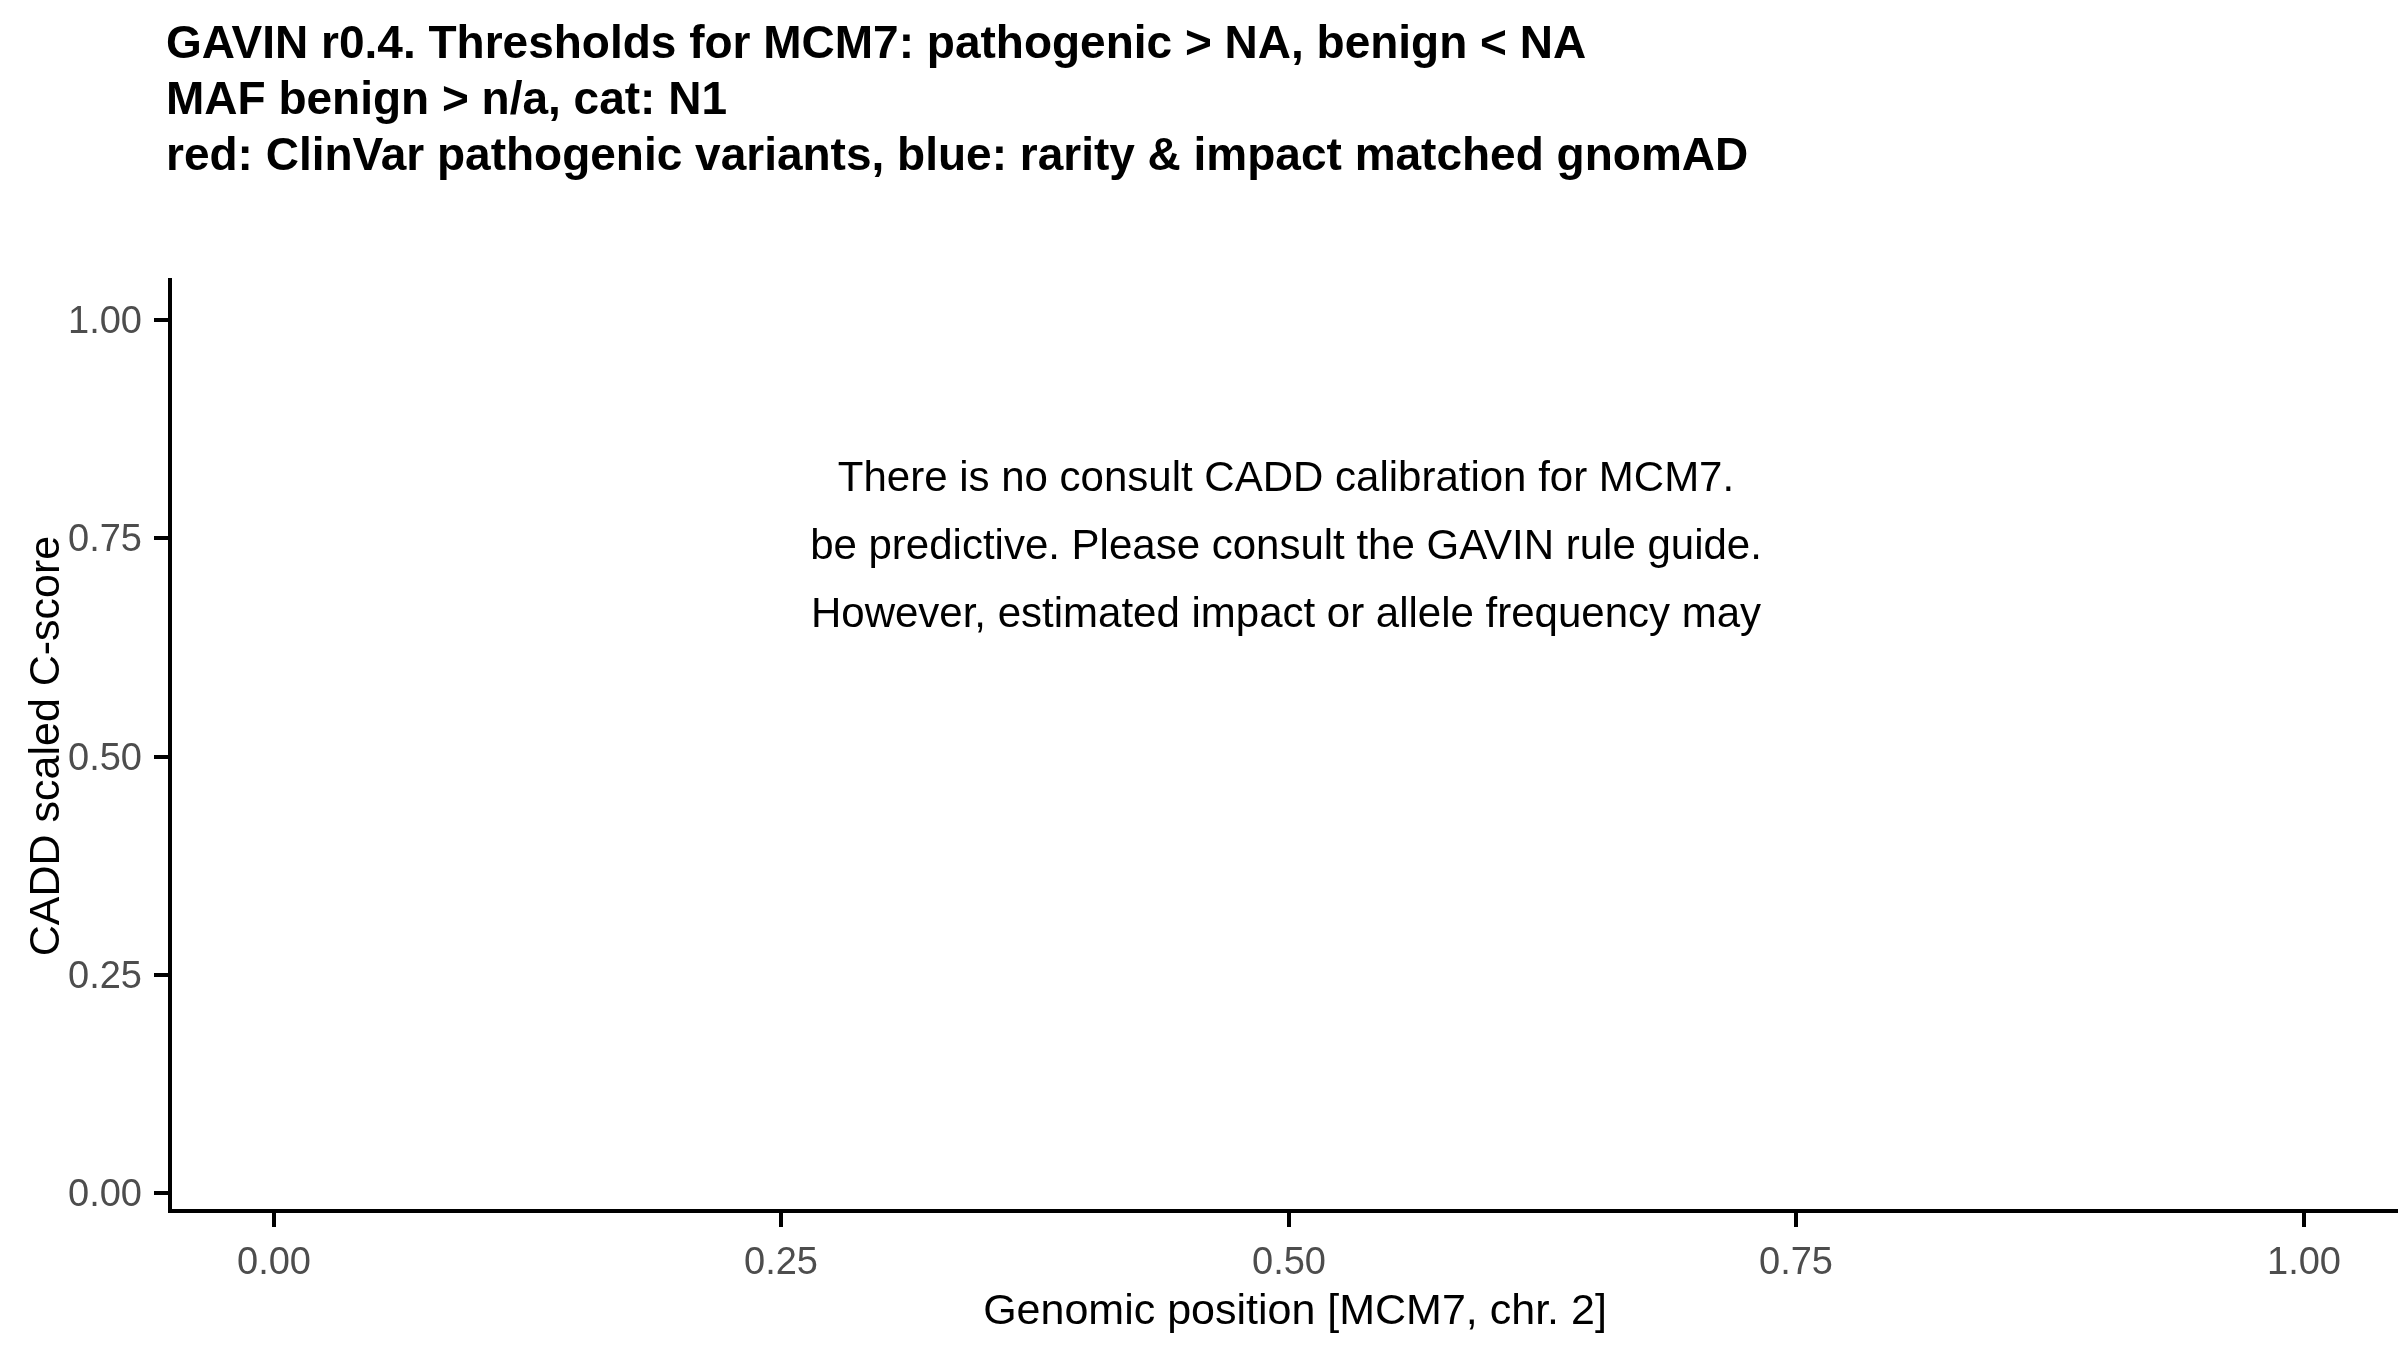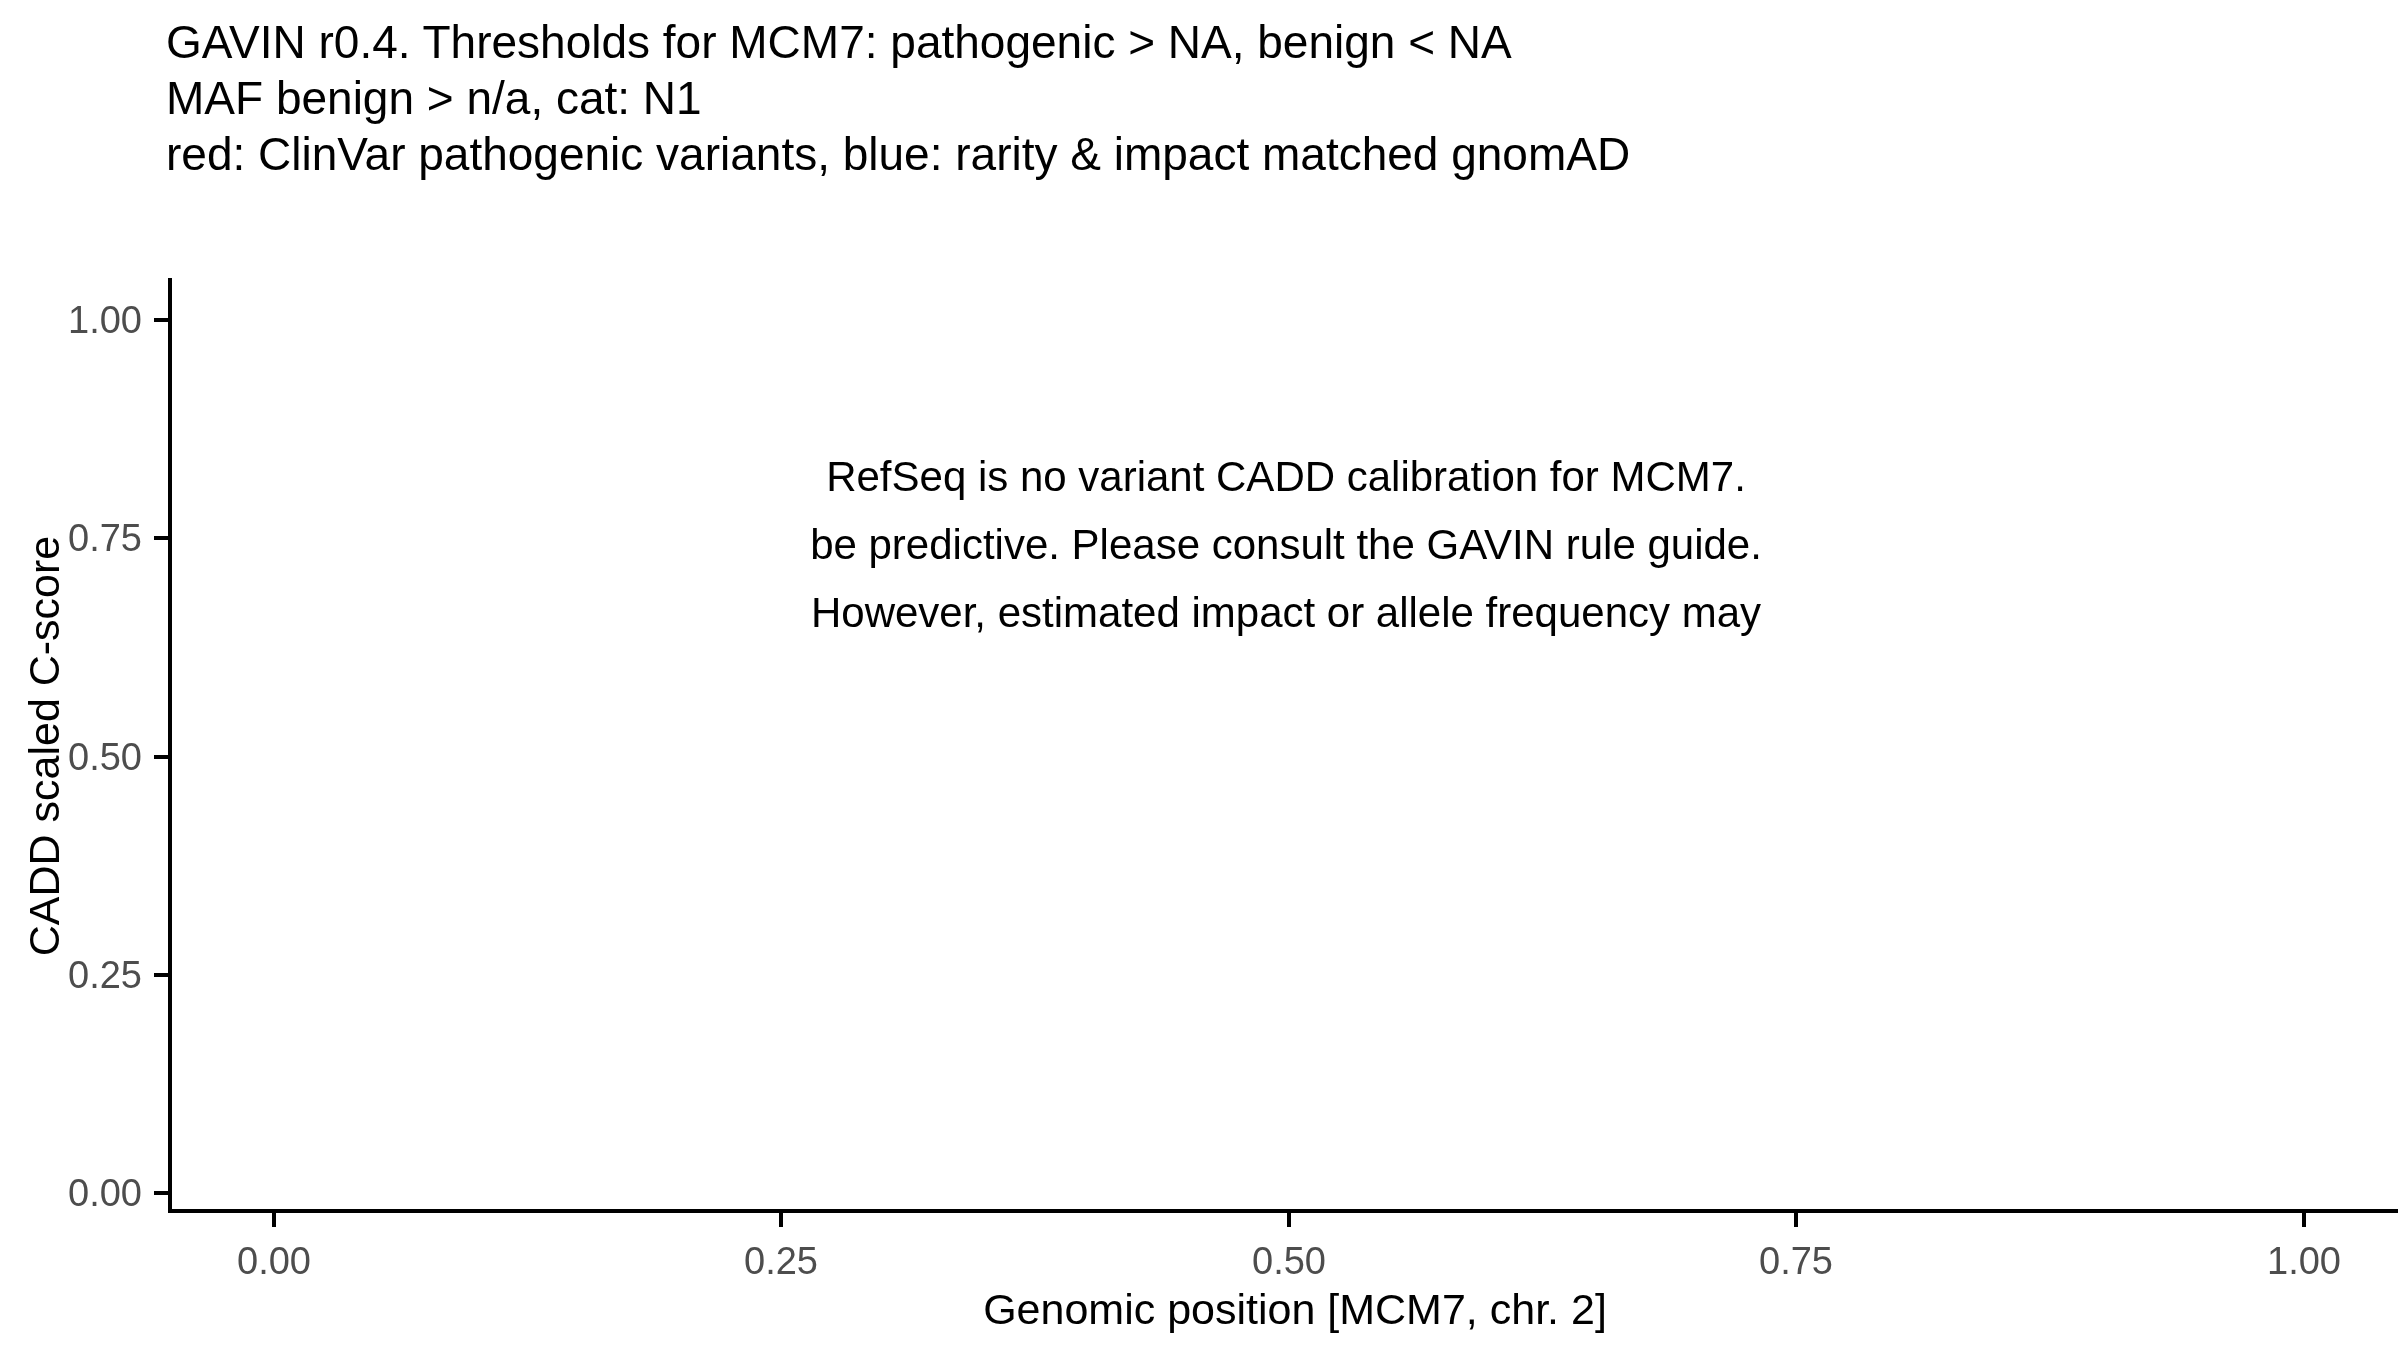--- a/index.html
+++ b/index.html
@@ -13,20 +13,21 @@
     overflow: hidden;
   }
   .chart-title {
     position: absolute;
     left: 166px;
     top: 14px;
     font-size: 46px;
     line-height: 56px;
     color: #000000;
     white-space: nowrap;
+    font-weight: bold;
   }
   .panel {
     position: absolute;
     left: 168px;
     top: 278px;
     width: 2230px;
     height: 935px;
     border-left: 4px solid #000000;
     border-bottom: 4px solid #000000;
     background: #ffffff;
@@ -101,21 +102,21 @@
 
   <div class="chart-title">
     <div>GAVIN r0.4. Thresholds for MCM7: pathogenic &gt; NA, benign &lt; NA</div>
     <div>MAF benign &gt; n/a, cat: N1</div>
     <div>red: ClinVar pathogenic variants, blue: rarity &amp; impact matched gnomAD</div>
   </div>
 
   <div class="panel"></div>
 
   <div class="annotation">
-    <div>RefSeq is no variant CADD calibration for MCM7.</div>
+    <div>There is no consult CADD calibration for MCM7.</div>
     <div>be predictive. Please consult the GAVIN rule guide.</div>
     <div>However, estimated impact or allele frequency may</div>
   </div>
 
   <div class="y-tick-mark" style="top:318px;"></div>
   <div class="y-tick-mark" style="top:536px;"></div>
   <div class="y-tick-mark" style="top:755px;"></div>
   <div class="y-tick-mark" style="top:973px;"></div>
   <div class="y-tick-mark" style="top:1191px;"></div>
 

